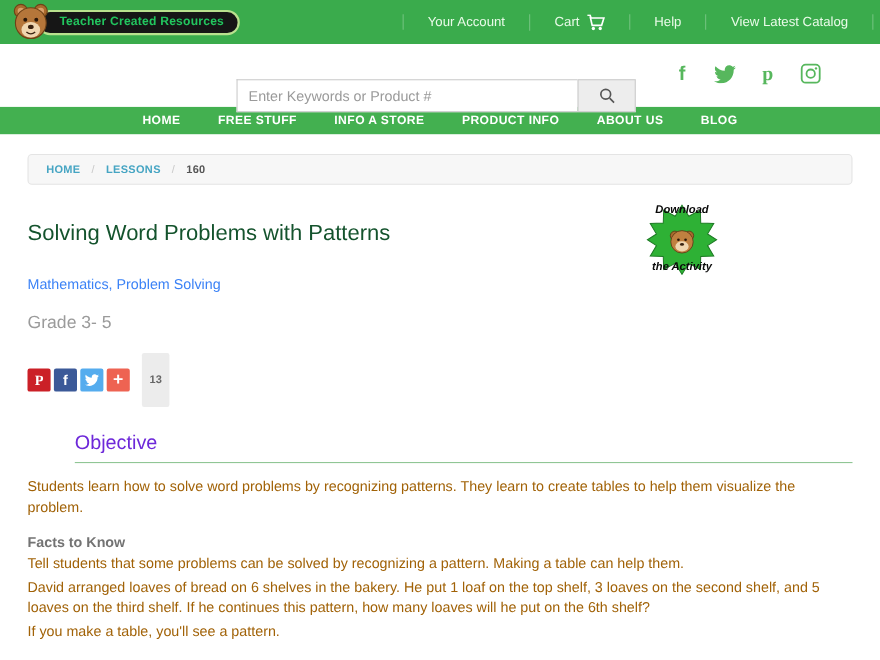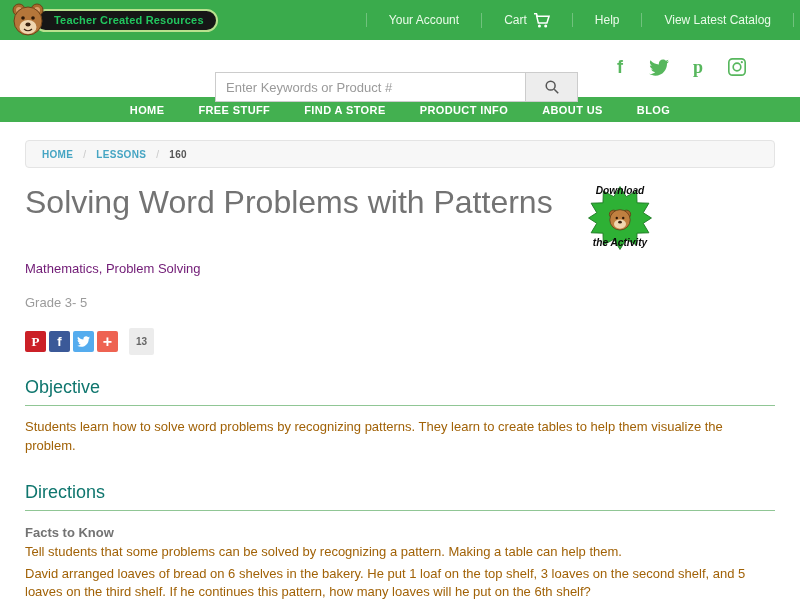--- a/index.html
+++ b/index.html
@@ -42,41 +42,41 @@
 
   
   .content { position:relative; padding:0 25px; }
   .breadcrumb { margin-top:18px; height:28px; background:#f7f7f7;
     border:1px solid #e4e4e4; border-radius:4px; display:flex; align-items:center;
     padding-left:16px; gap:10px; font-size:10px; font-weight:bold; letter-spacing:.3px; }
   .crumb-link { color:#46a5c3; cursor:pointer; }
   .crumb-sep { color:#c9c9c9; font-weight:normal; }
   .crumb-current { color:#555; }
 
-  .page-title { margin-top:16px; font-size:32px; font-weight:400; color:#737373; }
+  .page-title { margin-top:33px; font-size:20px; font-weight:400; color:#14532d; }
 
   .dl-badge { position:absolute; left:583px; top:40px; width:74px; height:76px;
     cursor:pointer; }
 
-  .meta-subjects { margin-top:40px; font-size:13px; color:#701a75; }
-  .meta-grade { margin-top:19px; font-size:13px; color:#9b9b9b; }
+  .meta-subjects { margin-top:27px; font-size:13px; color:#3b82f6; }
+  .meta-grade { margin-top:19px; font-size:16px; color:#9b9b9b; }
 
   .sharerow { margin-top:18px; display:flex; gap:3px; align-items:center; }
   .sharebtn { width:21px; height:21px; border-radius:2px; display:flex;
     align-items:center; justify-content:center; color:#fff; font-size:13px;
     font-weight:bold; cursor:pointer; }
   .sb-pinterest { background:#cb2027; }
   .sb-facebook { background:#3b5998; }
   .sb-twitter { background:#55acee; }
   .sb-addthis { background:#ee6352; font-size:16px; }
   .share-count { margin-left:8px; background:#ececec; border-radius:2px;
-    padding:8px 7px; font-size:10px; font-weight:bold; color:#666; }
-
-  .section-heading { margin-top:22px; font-size:18px; font-weight:400; color:#0f766e;
-    padding-bottom:7px; border-bottom:1px solid #90c695; }
+    padding:19px 7px; font-size:10px; font-weight:bold; color:#666; }
+
+  .section-heading { margin-top:22px; font-size:18px; font-weight:400; color:#6d28d9;
+    padding-bottom:7px; border-bottom:1px solid #90c695;margin-left:43px; }
   .body-text { margin-top:12px; font-size:13px; color:#a16207; line-height:1.45; }
   .bold-sub { margin-top:14px; font-size:13px; font-weight:bold; color:#737373; }
   .tight { margin-top:3px; }
 </style>
 </head>
 <body>
 
 <div class="topbar">
   <div class="logo">
     <svg class="logo-bear" viewBox="0 0 40 38">
@@ -138,21 +138,21 @@
         <circle cx="11" cy="11" r="4.2"></circle>
         <circle cx="16.3" cy="5.7" r="1.2" fill="#57b75d" stroke="none"></circle>
       </svg>
     </span>
   </div>
 </div>
 
 <div class="nav">
   <span class="navitem">HOME</span>
   <span class="navitem">FREE STUFF</span>
-  <span class="navitem">FIND A STORE</span>
+  <span class="navitem">INFO A STORE</span>
   <span class="navitem">PRODUCT INFO</span>
   <span class="navitem">ABOUT US</span>
   <span class="navitem">BLOG</span>
 </div>
 
 <div class="content">
 
   <div class="breadcrumb">
     <span class="crumb-link">HOME</span>
     <span class="crumb-sep">/</span>
@@ -187,19 +187,18 @@
         <path d="M24 2.6c-.9.4-1.8.7-2.8.8 1-.6 1.8-1.6 2.2-2.7-1 .6-2 1-3.1 1.2C19.4.9 18.1.3 16.7.3c-2.7 0-4.9 2.2-4.9 4.9 0 .4 0 .8.1 1.1C7.8 6.1 4.2 4.1 1.8 1.2c-.4.7-.7 1.6-.7 2.5 0 1.7.9 3.2 2.2 4.1-.8 0-1.6-.2-2.2-.6v.1c0 2.4 1.7 4.4 3.9 4.8-.4.1-.8.2-1.3.2-.3 0-.6 0-.9-.1.6 2 2.4 3.4 4.6 3.4-1.7 1.3-3.8 2.1-6.1 2.1-.4 0-.8 0-1.2-.1 2.2 1.4 4.8 2.2 7.5 2.2 9.1 0 14-7.5 14-14v-.6c1-.7 1.8-1.6 2.4-2.6z"></path>
       </svg>
     </span>
     <span class="sharebtn sb-addthis">+</span>
     <span class="share-count">13</span>
   </div>
 
   <h2 class="section-heading">Objective</h2>
   <p class="body-text">Students learn how to solve word problems by recognizing patterns. They learn to create tables to help them visualize the problem.</p>
 
-  <h2 class="section-heading" style="margin-top:26px;">Directions</h2>
   <div class="bold-sub">Facts to Know</div>
   <p class="body-text tight">Tell students that some problems can be solved by recognizing a pattern. Making a table can help them.</p>
   <p class="body-text tight">David arranged loaves of bread on 6 shelves in the bakery. He put 1 loaf on the top shelf, 3 loaves on the second shelf, and 5 loaves on the third shelf. If he continues this pattern, how many loaves will he put on the 6th shelf?</p>
   <p class="body-text tight">If you make a table, you'll see a pattern.</p>
 
 </div>
 
 </body></html>

